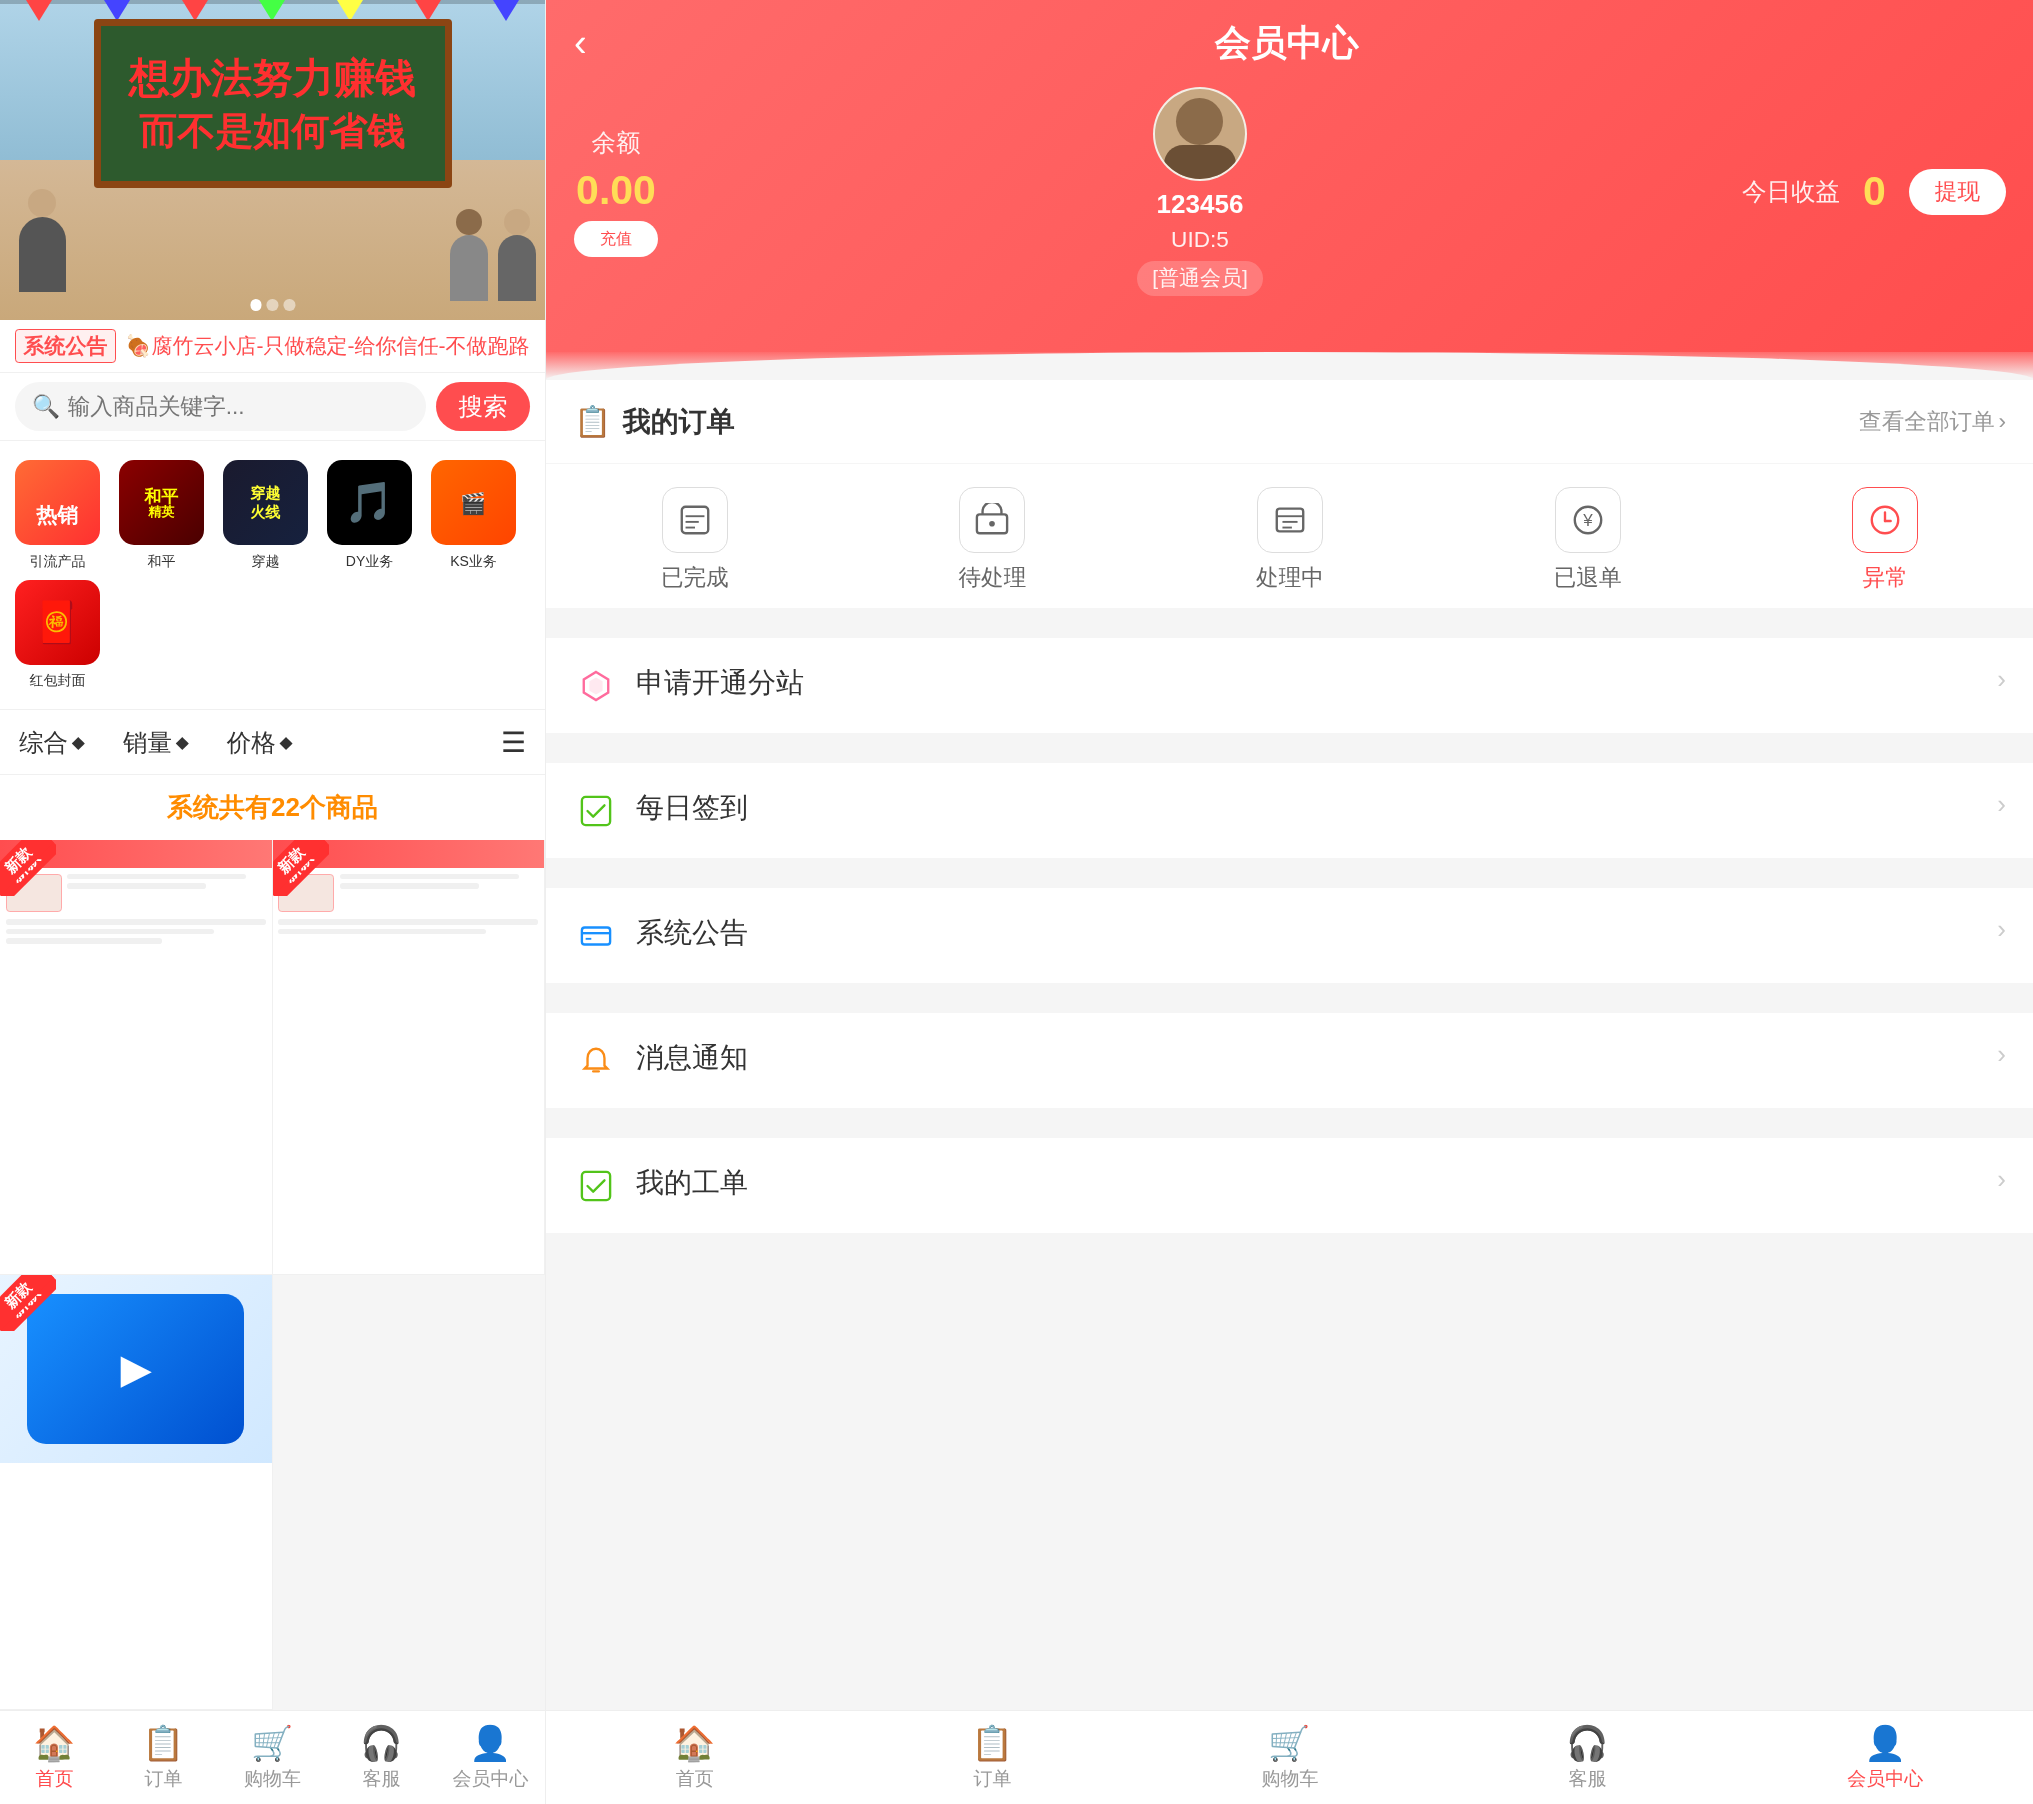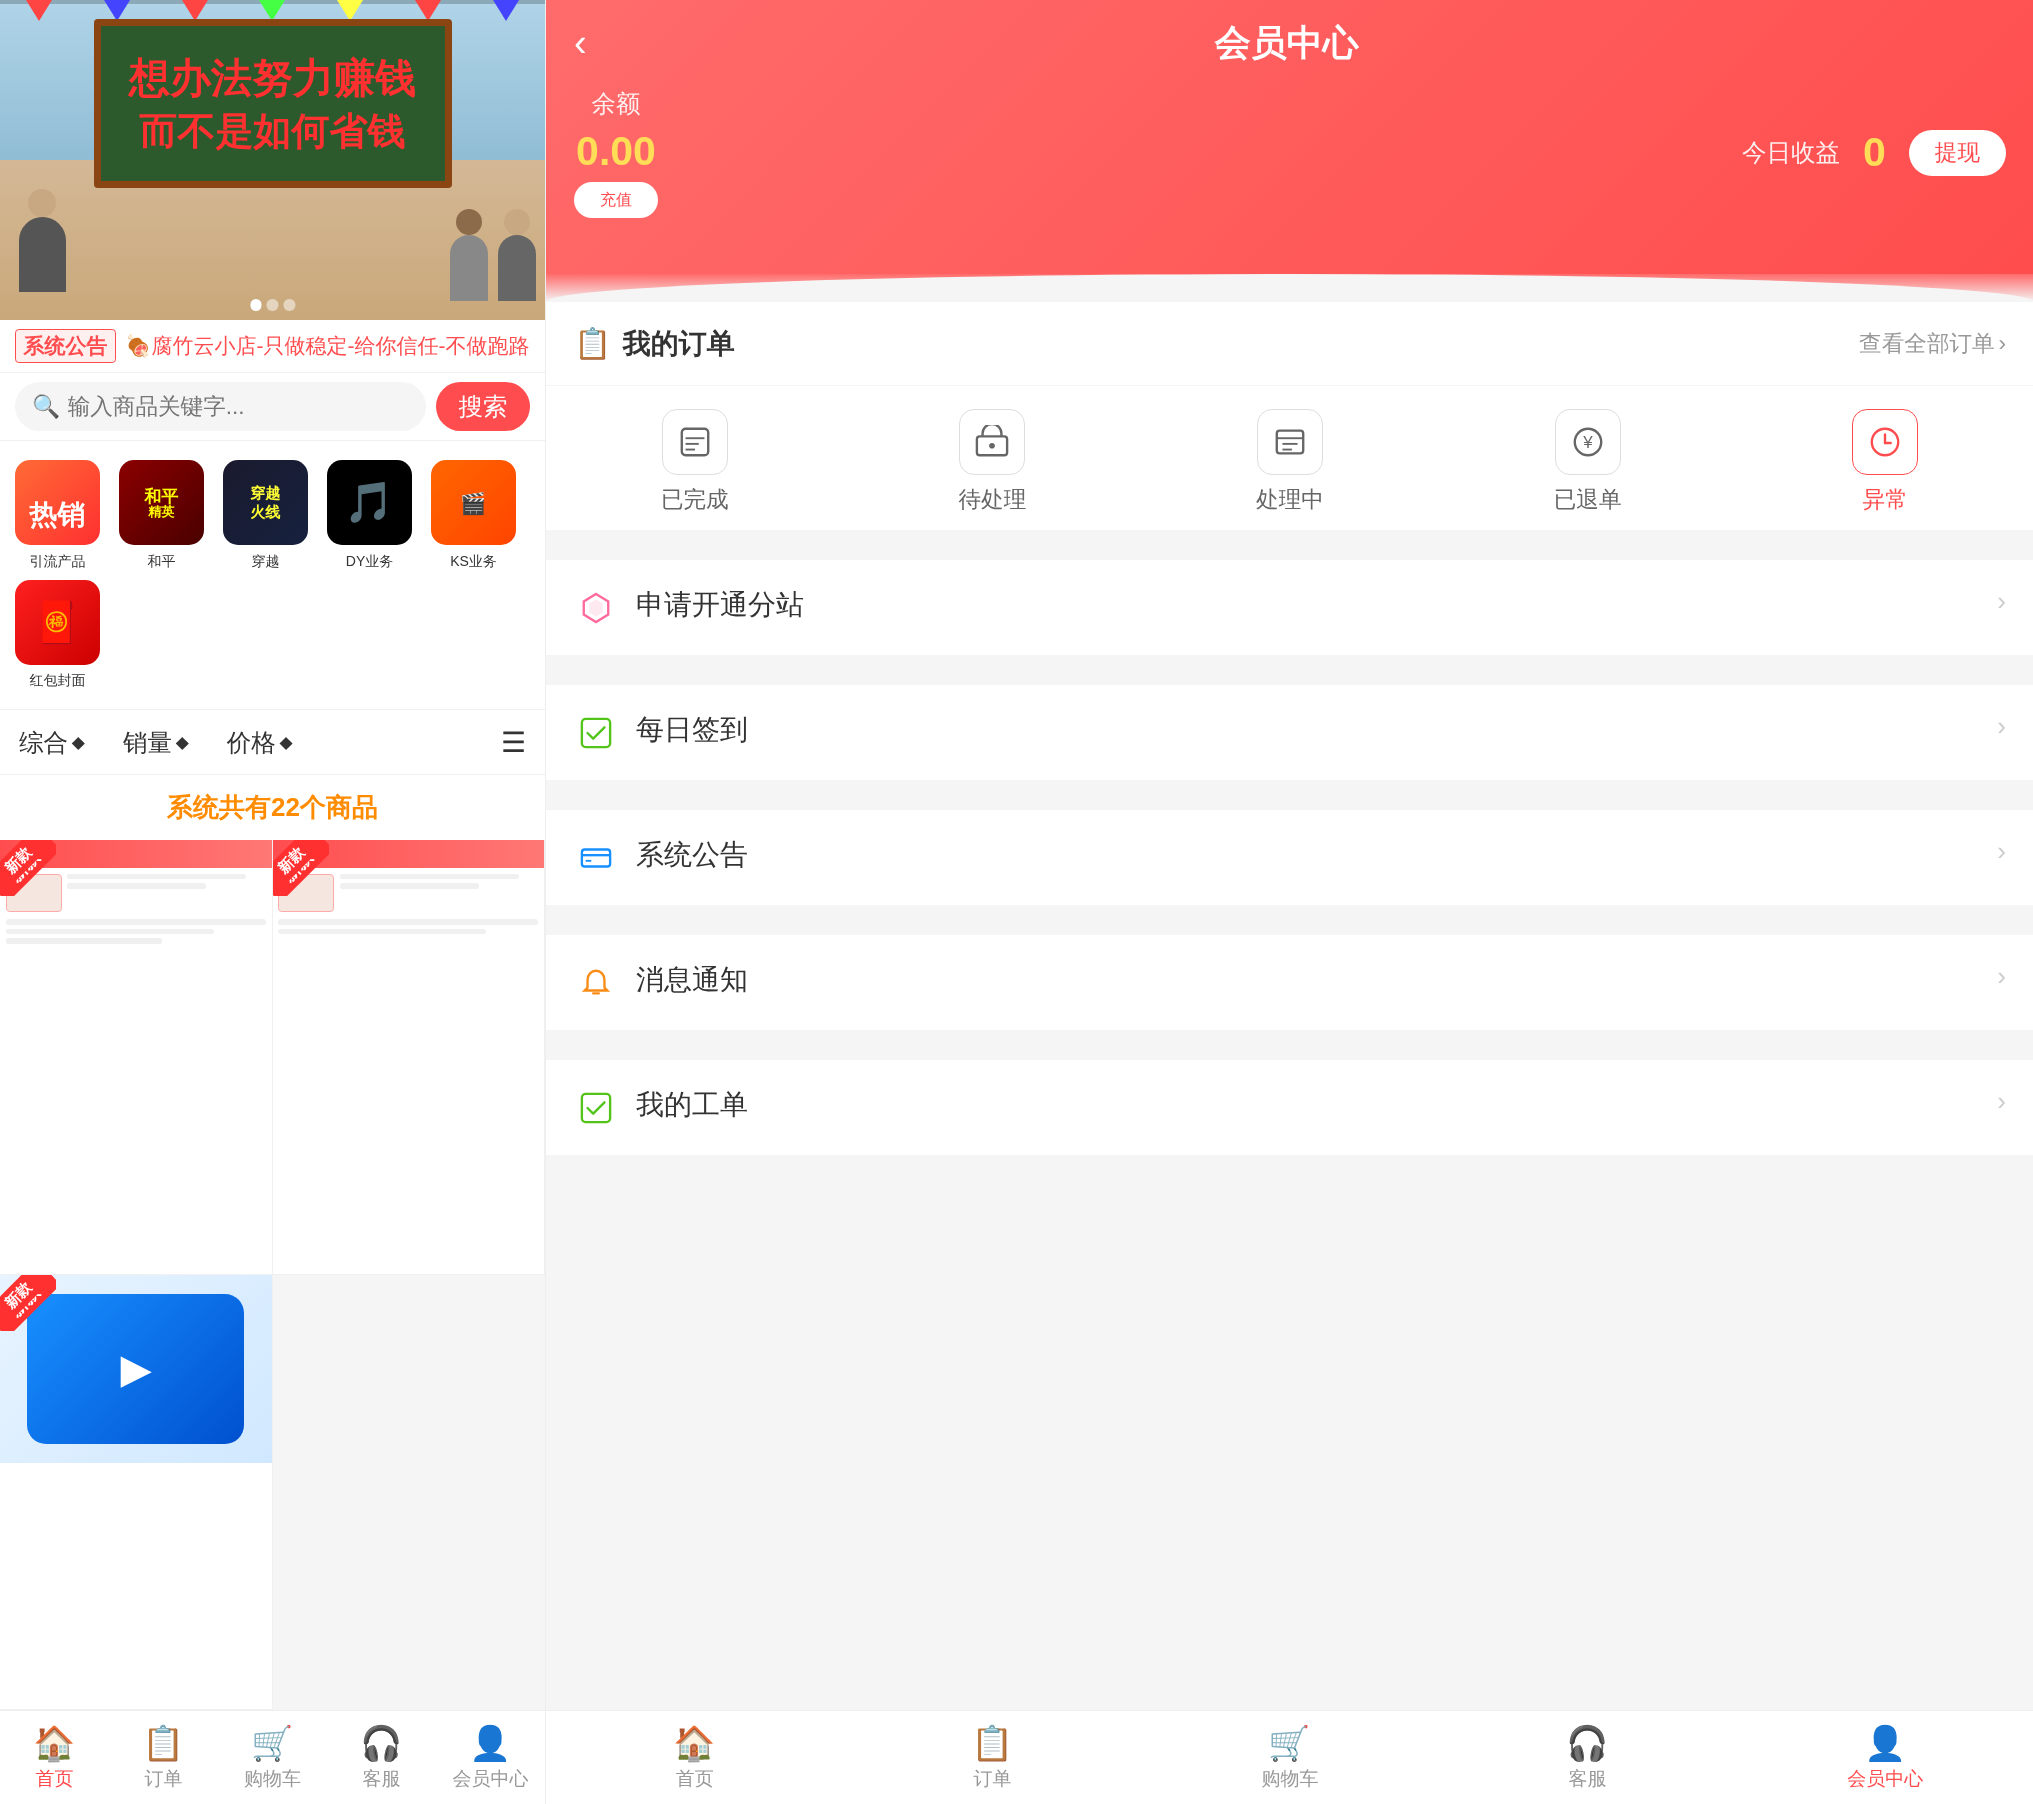--- a/index.html
+++ b/index.html
@@ -742,21 +742,21 @@
       <span class="search-icon-circle">🔍</span>
       <input class="search-input" type="text" placeholder="输入商品关键字..." style="">
     </div>
     <button class="search-btn">搜索</button>
   </div>
 
   <div class="category-grid">
     <div class="cat-row">
       <div class="cat-item">
         <div class="cat-icon hot">
-          <span style="font-size:28px;font-weight:900;margin-top:24px;">热销</span>
+          <span style="font-size:21px;font-weight:900;margin-top:24px;">热销</span>
         </div>
         <span class="cat-label">引流产品</span>
       </div>
       <div class="cat-item">
         <div class="cat-icon peace">
           <div style="font-size:17px;color:#ff0;font-weight:900;line-height:1;text-align:center;">
             <div>和平</div>
               <div style="font-size:13px;">精英</div>
           </div>
         </div>
@@ -905,20 +905,29 @@
       <span class="member-title">会员中心</span>
     </div>
     <div class="member-info-row">
 
       <div class="balance-section">
         <span class="balance-label">余额</span>
         <span class="balance-amount">0.00</span>
         <button class="recharge-btn">充值</button>
       </div>
 
+      <div class="avatar-section">
+        <div class="avatar-photo">
+          <div class="avatar-photo-head"></div>
+          <div class="avatar-photo-body"></div>
+        </div>
+        <span class="user-name">123456</span>
+        <span class="user-uid">UID:5</span>
+        <span class="user-level">[普通会员]</span>
+      </div>
 
       <div class="today-income-section">
         <span class="income-label">今日收益</span>
         <span class="income-amount">0</span>
         <button class="withdraw-btn">提现</button>
       </div>
     </div>
   </div>
 
   <div style="height:28px;background:linear-gradient(to bottom, #ff6b6b 0%, #f5f5f5 100%);flex-shrink:0;">

